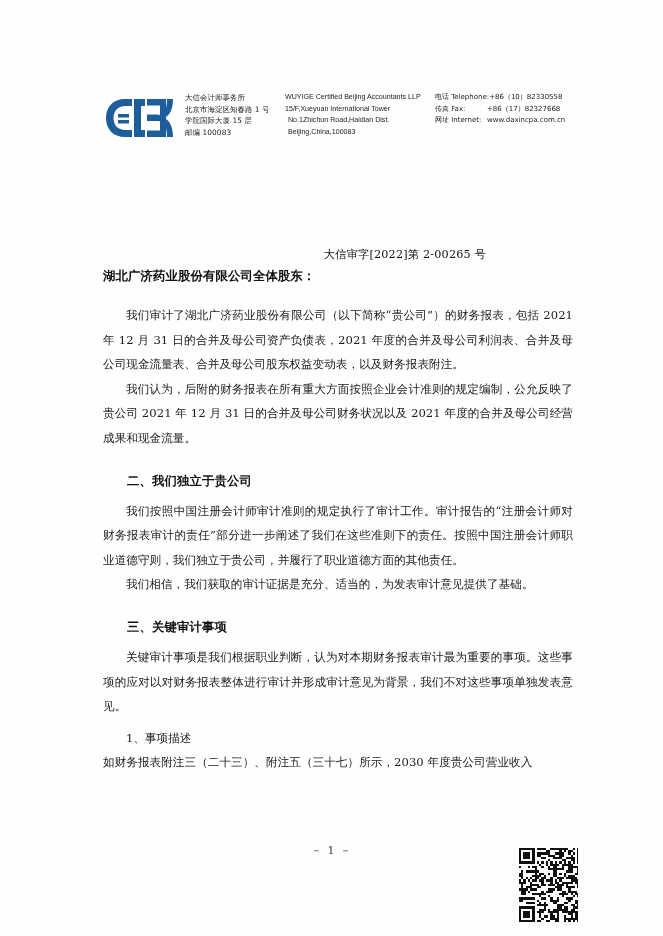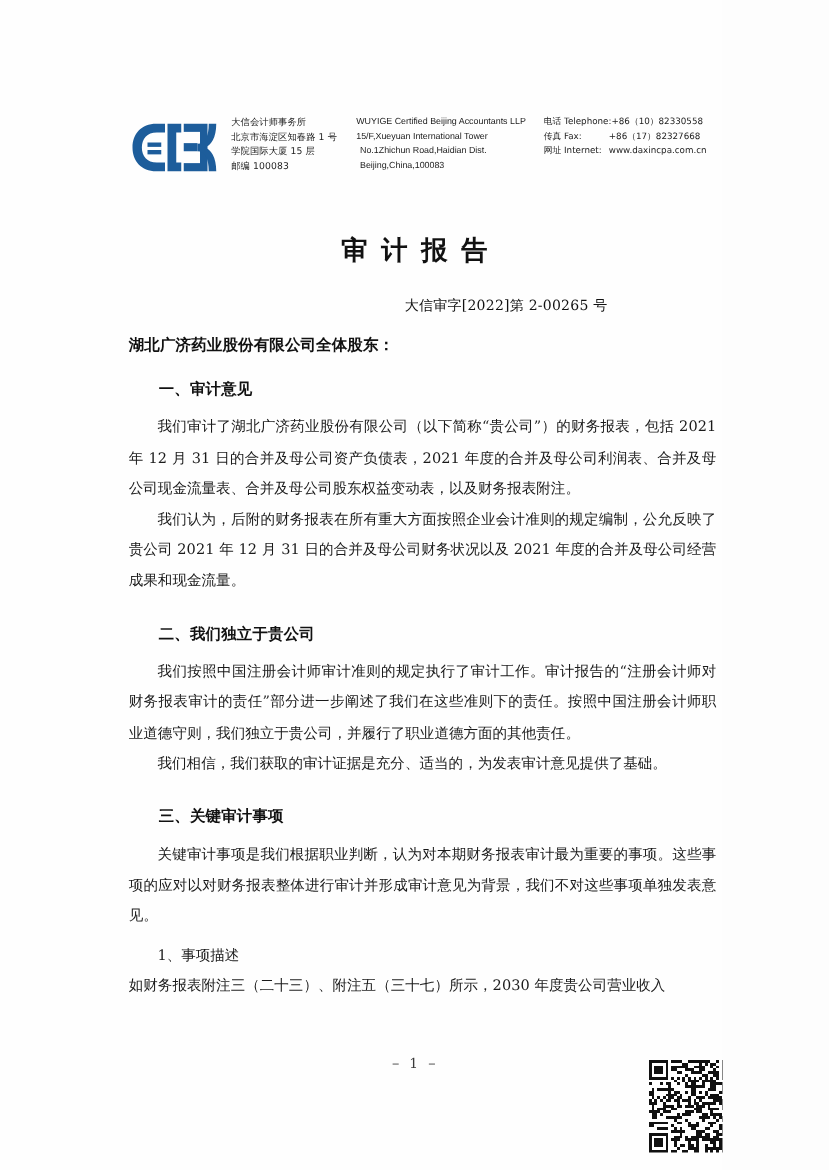--- a/index.html
+++ b/index.html
@@ -66,21 +66,21 @@
     text-align: center;
     font-family: "DejaVu Sans", sans-serif;
     font-size: 21px;
     font-weight: bold;
     letter-spacing: 11px;
     text-indent: 11px;
     color: #111;
   }
   .doc-number {
     position: absolute;
-    right: 92px; top: 237px;
+    right: 92px; top: 247px;
     font-family: "DejaVu Serif", "Liberation Serif", serif;
     font-size: 11.2px;
     color: #111;
     letter-spacing: 0.2px;
     margin-left: 11px;
   }
 
   
   .body {
     position: absolute;
@@ -189,28 +189,26 @@
       </div>
       <div>
         <span class="lbl">传真 Fax:</span><span class="val">+86（17）82327668</span>
       </div>
       <div>
         <span class="lbl">网址 Internet:</span><span class="val">www.daxincpa.com.cn</span>
       </div>
     </div>
   </div>
 
-  <div class="doc-title">审计报告</div>
   <div class="doc-number">大信审字[2022]第 2-00265 号</div>
 
   <div class="body">
 
     <div class="addressee">湖北广济药业股份有限公司全体股东：</div>
 
-    <div class="sec-head first">一、审计意见</div>
     <p class="para">我们审计了湖北广济药业股份有限公司（以下简称“贵公司”）的财务报表，包括 2021 年 12 月 31 日的合并及母公司资产负债表，2021 年度的合并及母公司利润表、合并及母公司现金流量表、合并及母公司股东权益变动表，以及财务报表附注。</p>
     <p class="para">我们认为，后附的财务报表在所有重大方面按照企业会计准则的规定编制，公允反映了贵公司 2021 年 12 月 31 日的合并及母公司财务状况以及 2021 年度的合并及母公司经营成果和现金流量。</p>
 
     <div class="sec-head">二、我们独立于贵公司</div>
     <p class="para">我们按照中国注册会计师审计准则的规定执行了审计工作。审计报告的“注册会计师对财务报表审计的责任”部分进一步阐述了我们在这些准则下的责任。按照中国注册会计师职业道德守则，我们独立于贵公司，并履行了职业道德方面的其他责任。</p>
     <p class="para">我们相信，我们获取的审计证据是充分、适当的，为发表审计意见提供了基础。</p>
 
     <div class="sec-head">三、关键审计事项</div>
     <p class="para">关键审计事项是我们根据职业判断，认为对本期财务报表审计最为重要的事项。这些事项的应对以对财务报表整体进行审计并形成审计意见为背景，我们不对这些事项单独发表意见。</p>
     <div class="gap-s"></div>

